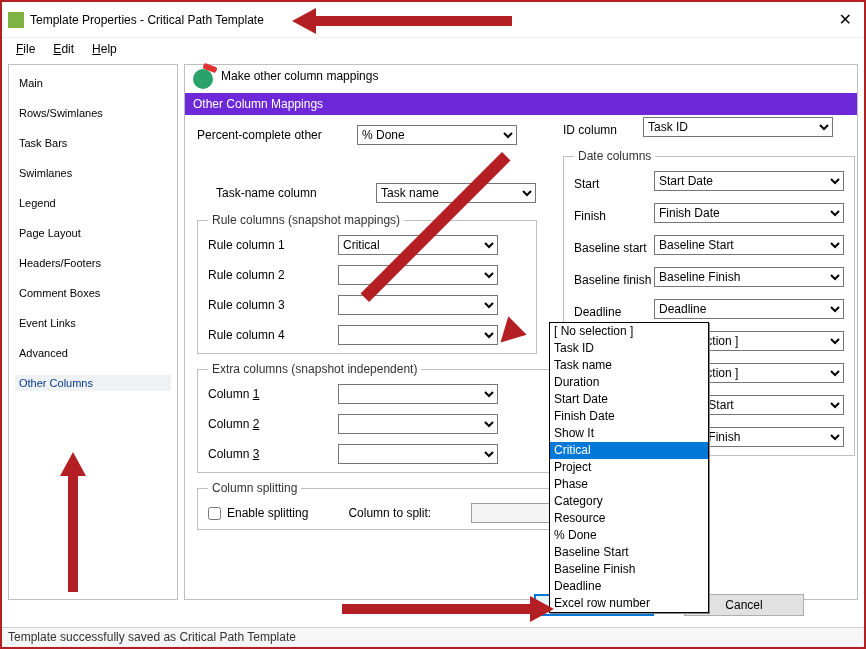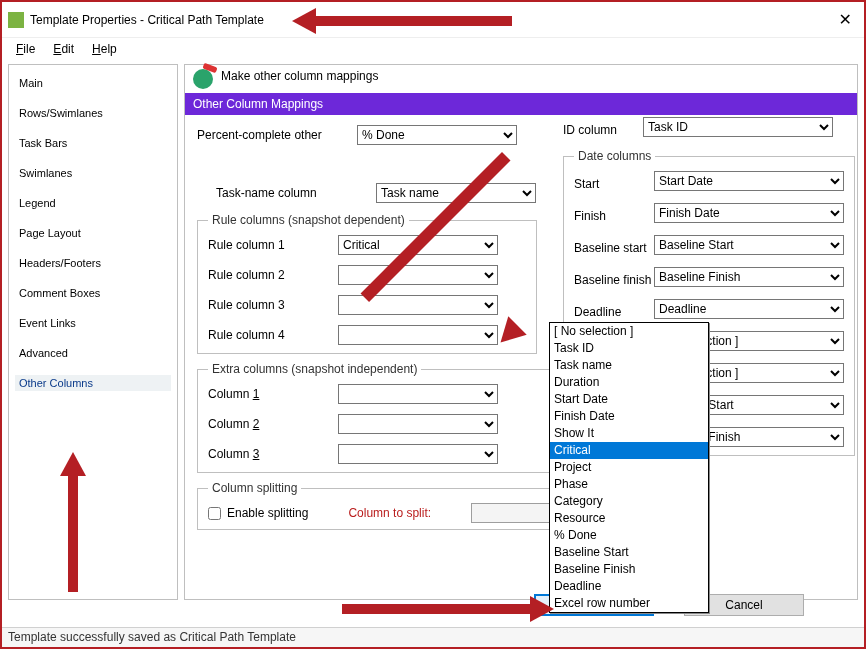--- a/index.html
+++ b/index.html
@@ -28,21 +28,21 @@
   .sel-r { width:190px; }
   .rightcol { position:absolute; left:378px; top:2px; width:278px; }
   .rlab { display:inline-block; width:80px; }
   .rrow { display:flex; align-items:flex-end; margin-bottom:12px; }
   fieldset { border:1px solid #bfbfbf; margin:0 0 8px 0; padding:8px 10px 6px 10px; }
   fieldset legend { padding:0 4px; color:#333; }
   .field-row { display:flex; align-items:center; margin-bottom:10px; }
   .field-row .flab { width:130px; }
   .chk { display:flex; align-items:center; gap:6px; }
   .chk input { margin:0; }
-  .disabled { color:#b91c1c; }
+  .disabled { color:#000000; }
   select.disabled { background:#f0f0f0; color:#9a9a9a; }
   .dropdown-pop { position:absolute; left:364px; top:257px; width:160px; border:1px solid #000; background:#fff; z-index:50; box-shadow: 1px 1px 0 #888; }
   .dropdown-pop .opt { padding:1px 4px; line-height:15px; font-size:12px; cursor:default; }
   .dropdown-pop .opt.sel { background:#0078d7; color:#fff; }
   .footer { position:absolute; left:0; right:0; bottom:22px; height:40px; display:flex; justify-content:flex-end; align-items:center; gap:30px; padding-right:60px; }
   .btn { width:120px; height:22px; border:1px solid #adadad; background:#e1e1e1; display:flex; align-items:center; justify-content:center; cursor:default; }
   .btn.primary { border:2px solid #0078d7; background:#e5f1fb; }
   .status { position:absolute; left:0; right:0; bottom:0; height:20px; border-top:1px solid #d0d0d0; padding:2px 6px; font-size:12px; color:#333; background:#f6f6f6; }
   .arrow { position:absolute; z-index:200; pointer-events:none; }
   .arrow-body { position:absolute; background:#B41F24; }
@@ -139,21 +139,21 @@
       <div class="row">
         <span class="lab">Percent-complete other</span>
         <select class="sel-m"><option>% Done</option></select>
       </div>
       <div class="row" style="margin-top:38px;margin-left:19px;">
         <span class="lab">Task-name column</span>
         <select class="sel-m"><option>Task name</option></select>
       </div>
 
       <fieldset style="width:340px;">
-        <legend>Rule columns (snapshot dependent)</legend>
+        <legend>Rule columns (snapshot mappings)</legend>
         <div class="field-row">
             <span class="flab">Rule column 1</span>
             <select class="sel-m"><option>Critical</option></select>
           </div>
         <div class="field-row">
             <span class="flab">Rule column 2</span>
             <select class="sel-m"><option></option></select>
           </div>
         <div class="field-row">
             <span class="flab">Rule column 3</span>

